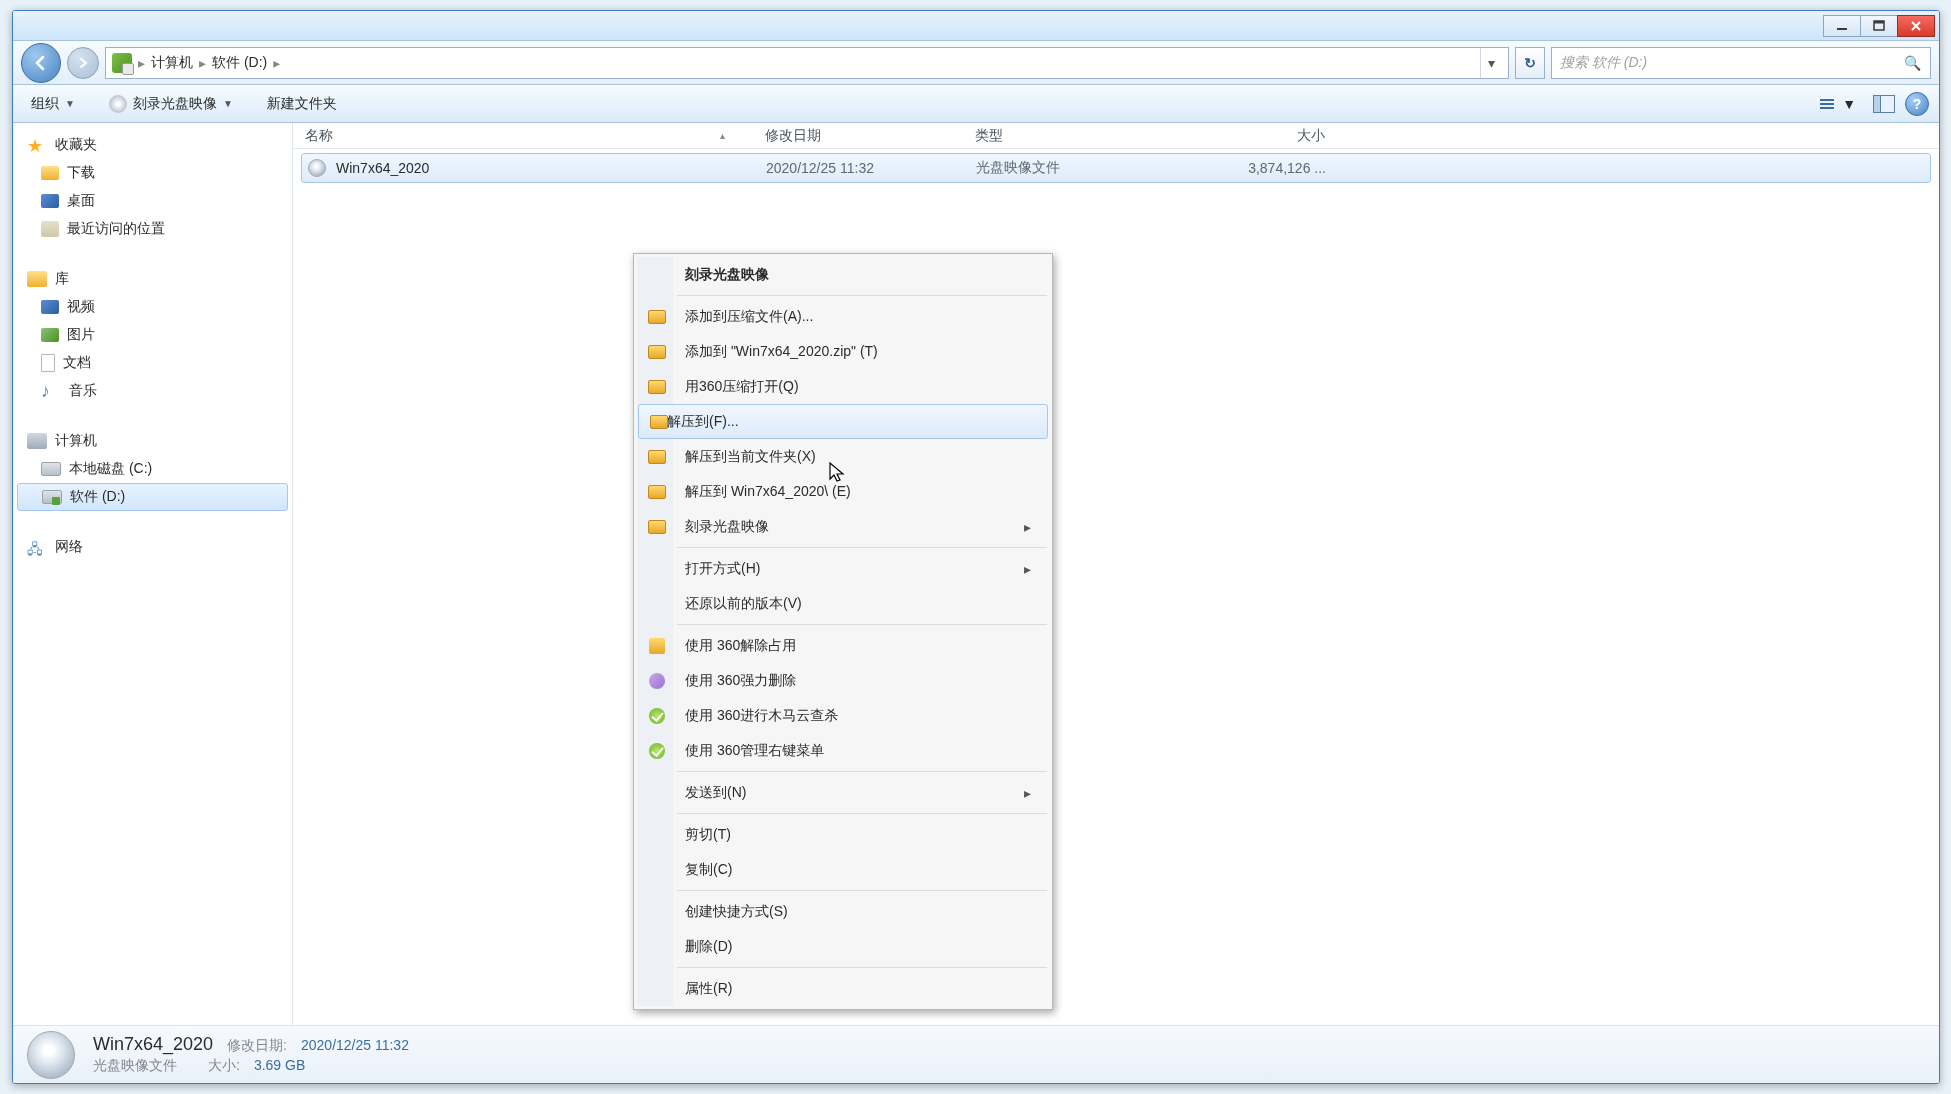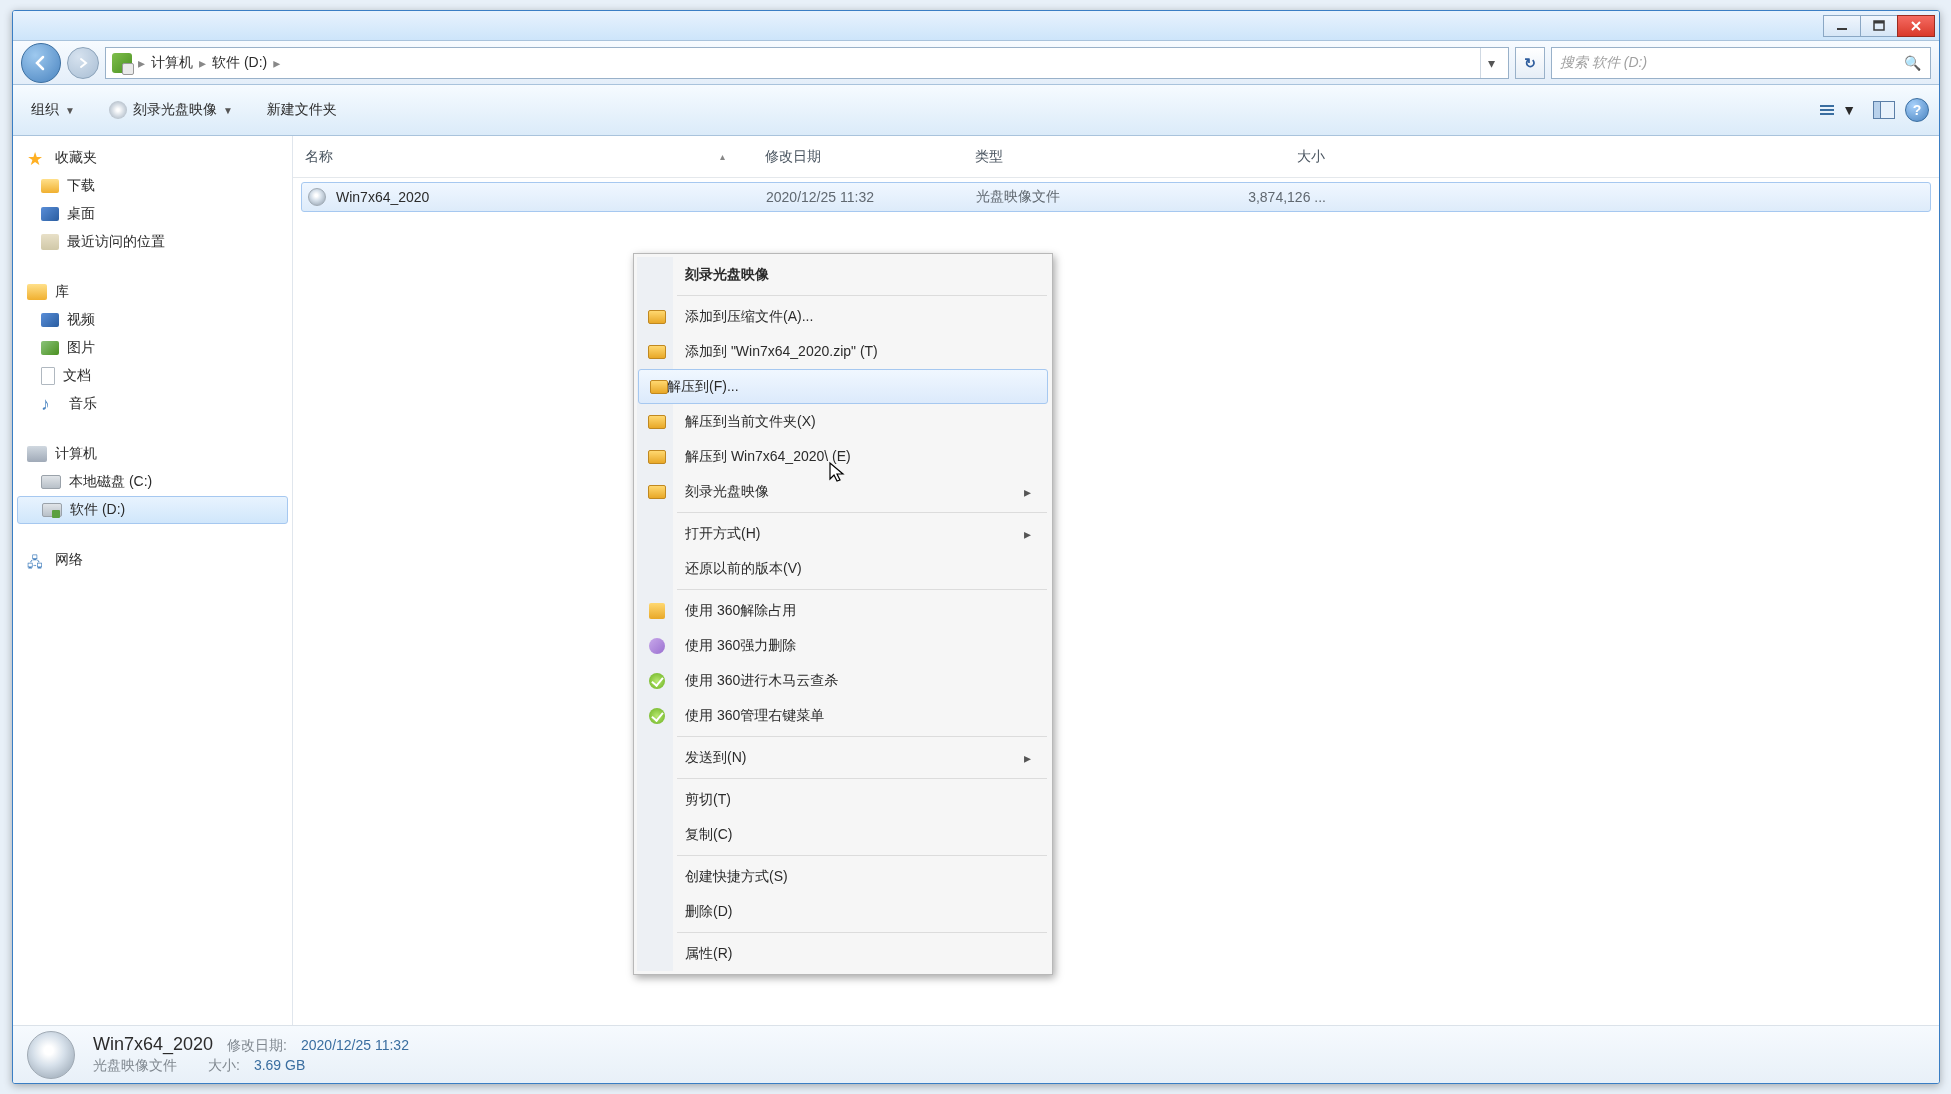--- a/index.html
+++ b/index.html
@@ -17,21 +17,21 @@
     .navbtn.fwd { width: 32px; height: 32px; background: radial-gradient(circle at 35% 30%, #d6e2ef, #a9bed4); border-color: #8ca3ba; }
     .addrbar { flex: 1; height: 32px; border: 1px solid #99b1c9; background: #fff; display: flex; align-items: center; padding: 0 6px; gap: 6px; }
     .addr-icon { width: 20px; height: 20px; background: linear-gradient(135deg,#7fbf4c,#4a9020); border-radius: 3px; position: relative; }
     .addr-icon::after { content: ''; position: absolute; right: -2px; bottom: -2px; width: 10px; height: 10px; background: #eaeaea; border: 1px solid #999; border-radius: 2px; }
     .crumb-sep { color: #888; }
     .addr-drop { width: 22px; height: 100%; border-left: 1px solid #cfd8e2; display: flex; align-items: center; justify-content: center; color: #555; }
     .refreshbtn { width: 30px; height: 32px; border: 1px solid #99b1c9; background: linear-gradient(to bottom,#fff,#e6eef7); display: flex; align-items: center; justify-content: center; color: #2f5d9d; font-weight: bold; }
     .searchbox { width: 380px; height: 32px; border: 1px solid #99b1c9; background: #fff; display: flex; align-items: center; padding: 0 8px; color: #a0a0a0; font-style: italic; }
     .searchbox .sicn { margin-left: auto; color: #5b7fa8; font-style: normal; }
 
-    .toolbar { height: 51px; background: linear-gradient(to bottom,#f6fbff,#dbebf9); border-bottom: 1px solid #a9c3dc; display: flex; align-items: center; padding: 0 10px; gap: 18px; }
+    .toolbar { height: 38px; background: linear-gradient(to bottom,#f6fbff,#dbebf9); border-bottom: 1px solid #a9c3dc; display: flex; align-items: center; padding: 0 10px; gap: 18px; }
     .tbitem { display: flex; align-items: center; gap: 6px; padding: 4px 8px; border-radius: 3px; cursor: default; }
     .tbitem .dd { color: #555; font-size: 10px; }
     .toolbar-right { margin-left: auto; display: flex; align-items: center; gap: 10px; }
     .viewsel { display: flex; align-items: center; gap: 2px; padding: 3px 6px; border: 1px solid transparent; }
     .viewsel .lines { display: flex; flex-direction: column; gap: 2px; }
     .viewsel .lines span { width: 14px; height: 2px; background: #3a6ea0; }
     .panebtn { width: 22px; height: 18px; border: 1px solid #5b7fa8; display: flex; }
     .panebtn span:first-child { width: 7px; background: #b8d1eb; border-right: 1px solid #5b7fa8; }
     .panebtn span:last-child { flex: 1; background: #e8f2fc; }
     .helpbtn { width: 24px; height: 24px; border-radius: 50%; background: radial-gradient(circle at 35% 30%,#a8d1fb,#4a84c0); color: #fff; display: flex; align-items: center; justify-content: center; font-weight: bold; border: 1px solid #3a6ea0; }
@@ -52,21 +52,21 @@
     .picicn { background: linear-gradient(135deg,#8ac47a,#4a9020); width: 18px; height: 14px; border-radius: 2px; }
     .docicn { background: #fff; border: 1px solid #b0b8c0; width: 14px; height: 18px; border-radius: 1px; }
     .musicicn { color: #4a84c0; font-size: 18px; }
     .compicn { width: 20px; height: 16px; background: linear-gradient(to bottom,#d0d8e0,#a0aab8); border-radius: 2px; }
     .driveicn { width: 20px; height: 14px; background: linear-gradient(to bottom,#e0e4e8,#b8c0c8); border: 1px solid #9aa2aa; border-radius: 2px; position: relative; }
     .driveicn.green::after { content:''; position:absolute; right:1px; bottom:-2px; width:8px;height:8px; background:#5aa040; border-radius:1px; }
     .neticn { width: 20px; height: 16px; }
     .neticn::before { content:'🖧'; color:#4a84c0; }
 
     .mainpane { flex: 1; background: #fff; display: flex; flex-direction: column; position: relative; }
-    .colheaders { display: flex; height: 42px; align-items: center; border-bottom: 1px solid #e4e8ec; color: #4a5560; padding-left: 12px; }
+    .colheaders { display: flex; height: 26px; align-items: center; border-bottom: 1px solid #e4e8ec; color: #4a5560; padding-left: 12px; }
     .col-name { width: 460px; display: flex; align-items: center; gap: 10px; }
     .col-date { width: 210px; }
     .col-type { width: 210px; }
     .col-size { width: 140px; text-align: right; }
     .sortarr { color: #888; font-size: 10px; margin-left: auto; margin-right: 40px; }
     .filerow { display: flex; height: 30px; align-items: center; margin: 4px 8px 0 8px; padding-left: 6px; background: linear-gradient(to bottom,#f0f7ff,#ddebfa); border: 1px solid #a6c8f0; border-radius: 3px; }
     .filerow .fname { width: 458px; display: flex; align-items: center; gap: 10px; }
     .filerow .discicn { width: 18px; height: 18px; border-radius: 50%; background: radial-gradient(circle at 45% 40%, #fff 10%, #d6e0ea 40%, #b0bcc8 70%); border: 1px solid #a0aab4; }
     .filerow .fdate { width: 210px; color: #606870; }
     .filerow .ftype { width: 210px; color: #606870; }
@@ -293,20 +293,26 @@
           <span class="zipicn"></span>
         </span>
         <span>添加到压缩文件(A)...</span>
       </div>
     <div class="ctxitem">
         <span class="ctxicn">
           <span class="zipicn"></span>
         </span>
         <span>添加到 "Win7x64_2020.zip" (T)</span>
       </div>
+    <div class="ctxitem">
+        <span class="ctxicn">
+          <span class="zipicn"></span>
+        </span>
+        <span>用360压缩打开(Q)</span>
+      </div>
     <div class="ctxitem hover">
         <span class="ctxicn">
           <span class="zipicn"></span>
         </span>
         <span>解压到(F)...</span>
       </div>
     <div class="ctxitem">
         <span class="ctxicn">
           <span class="zipicn"></span>
         </span>

